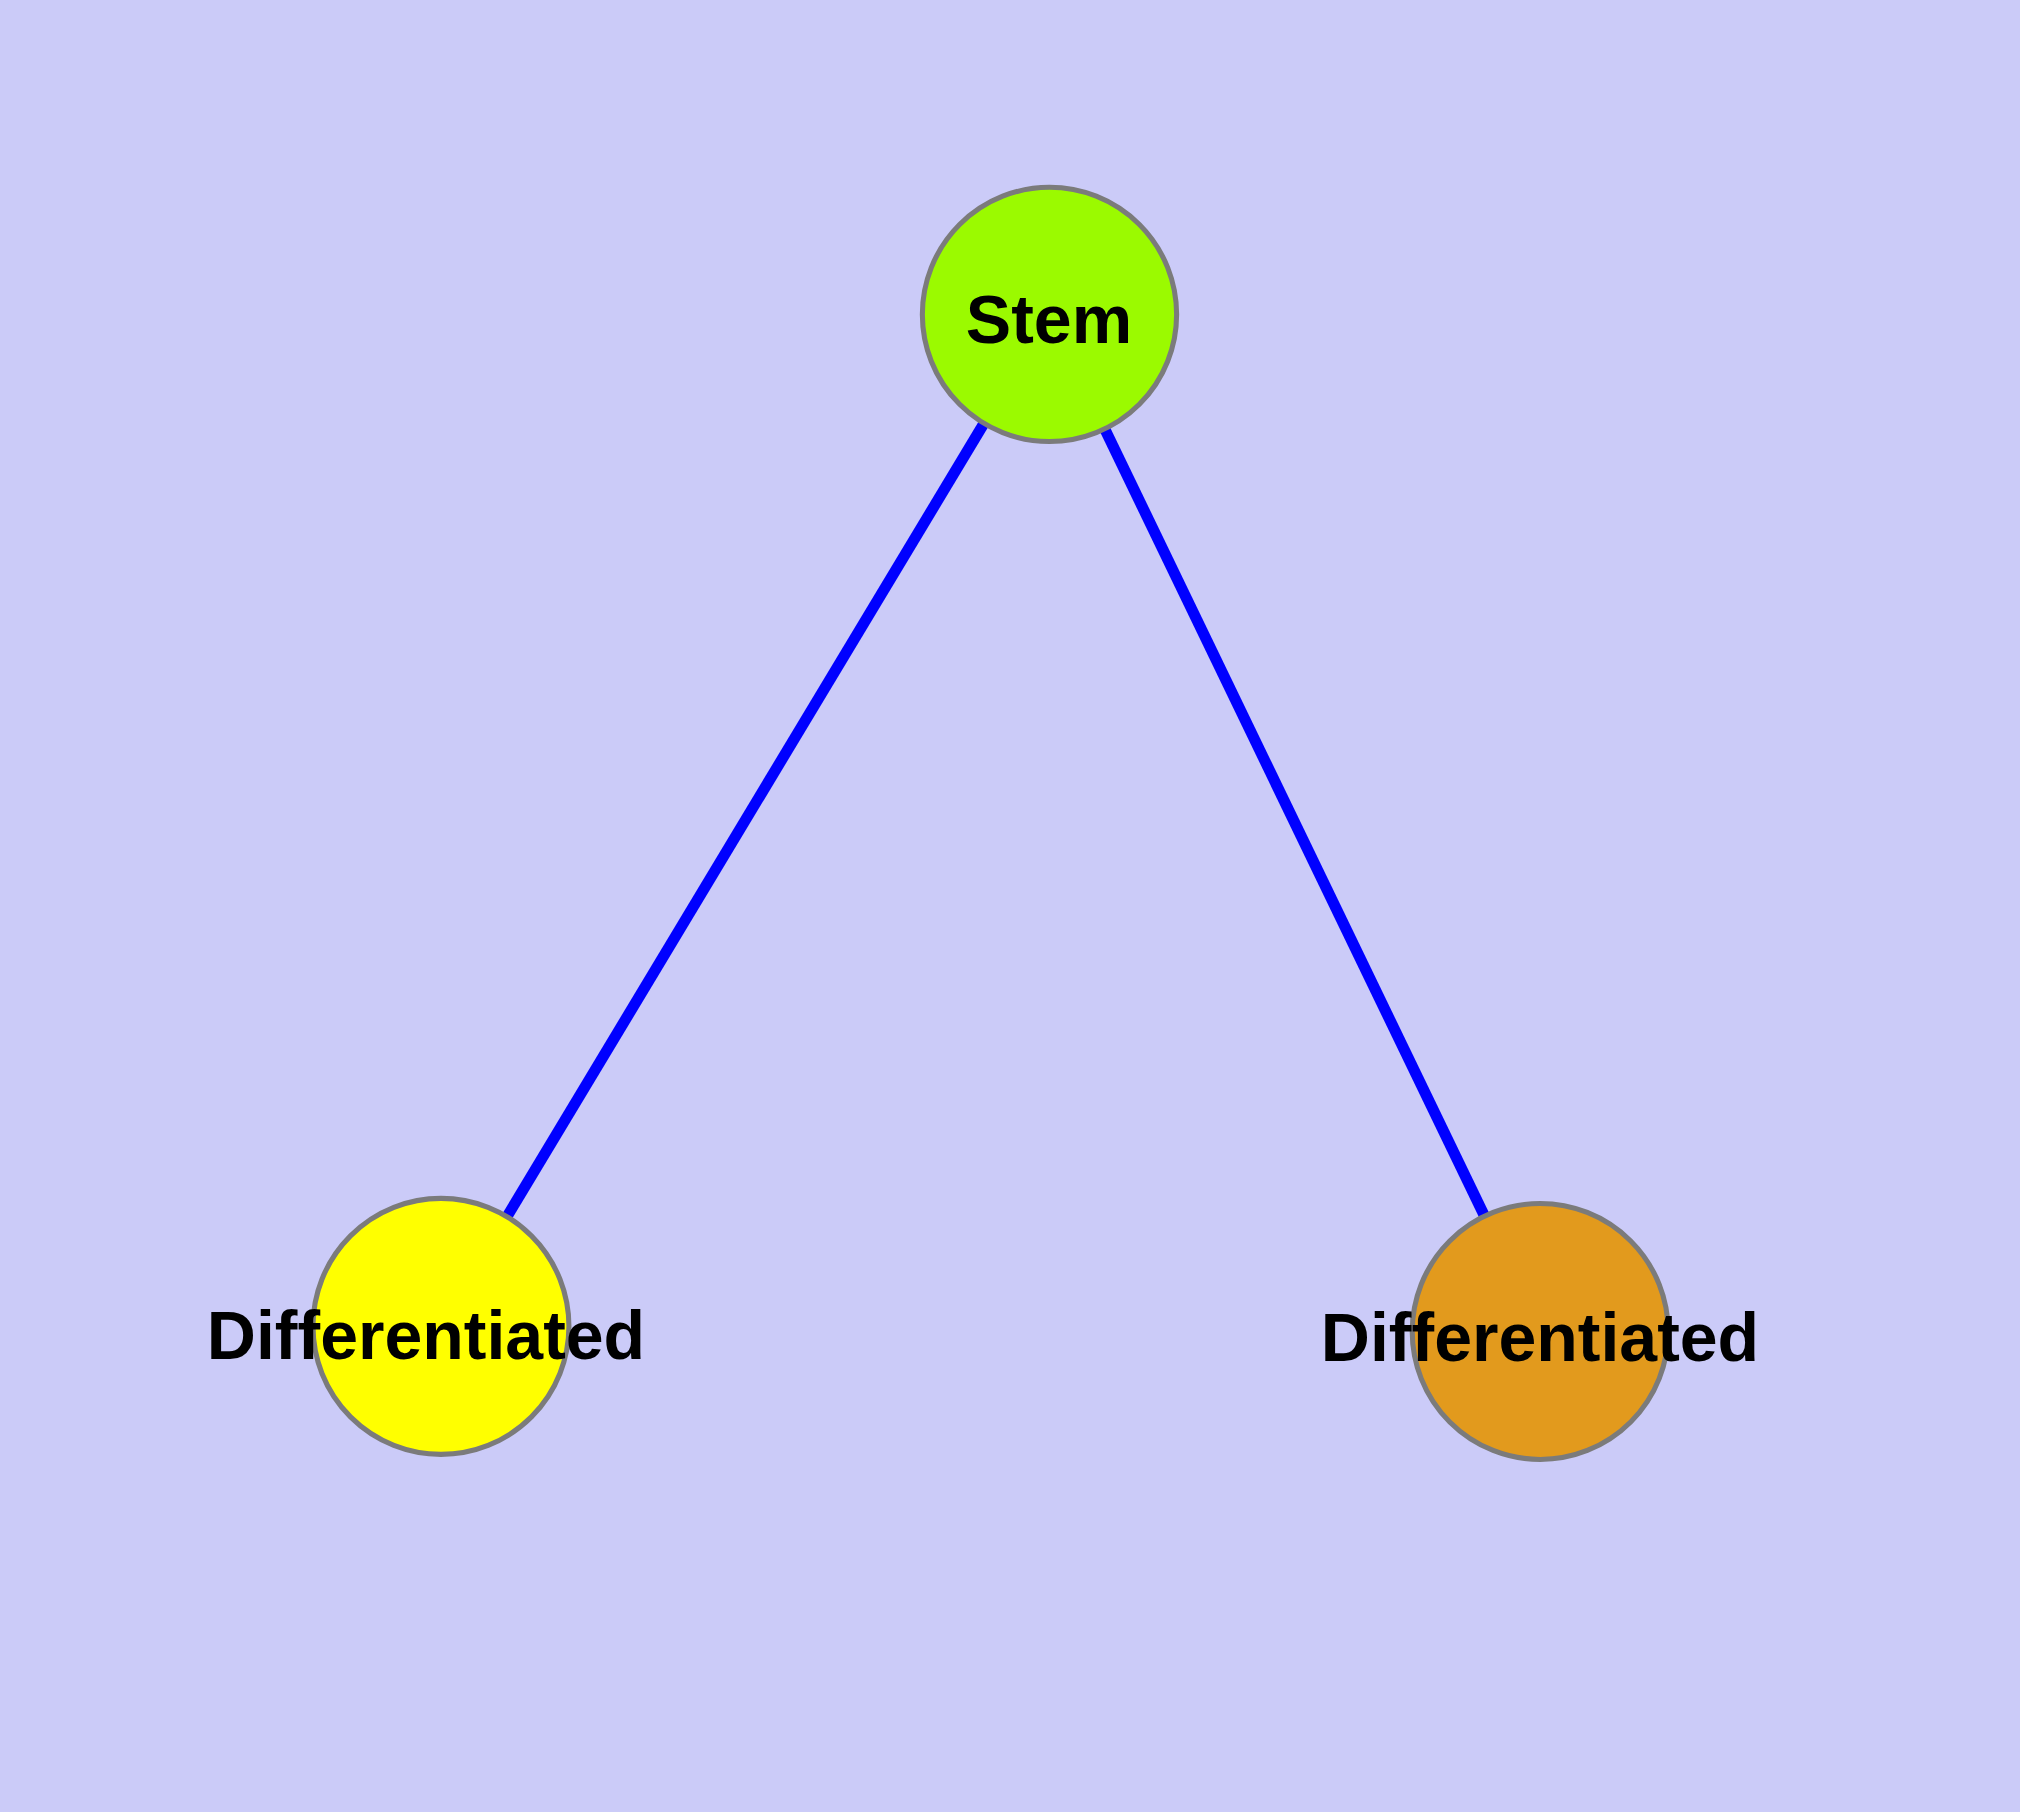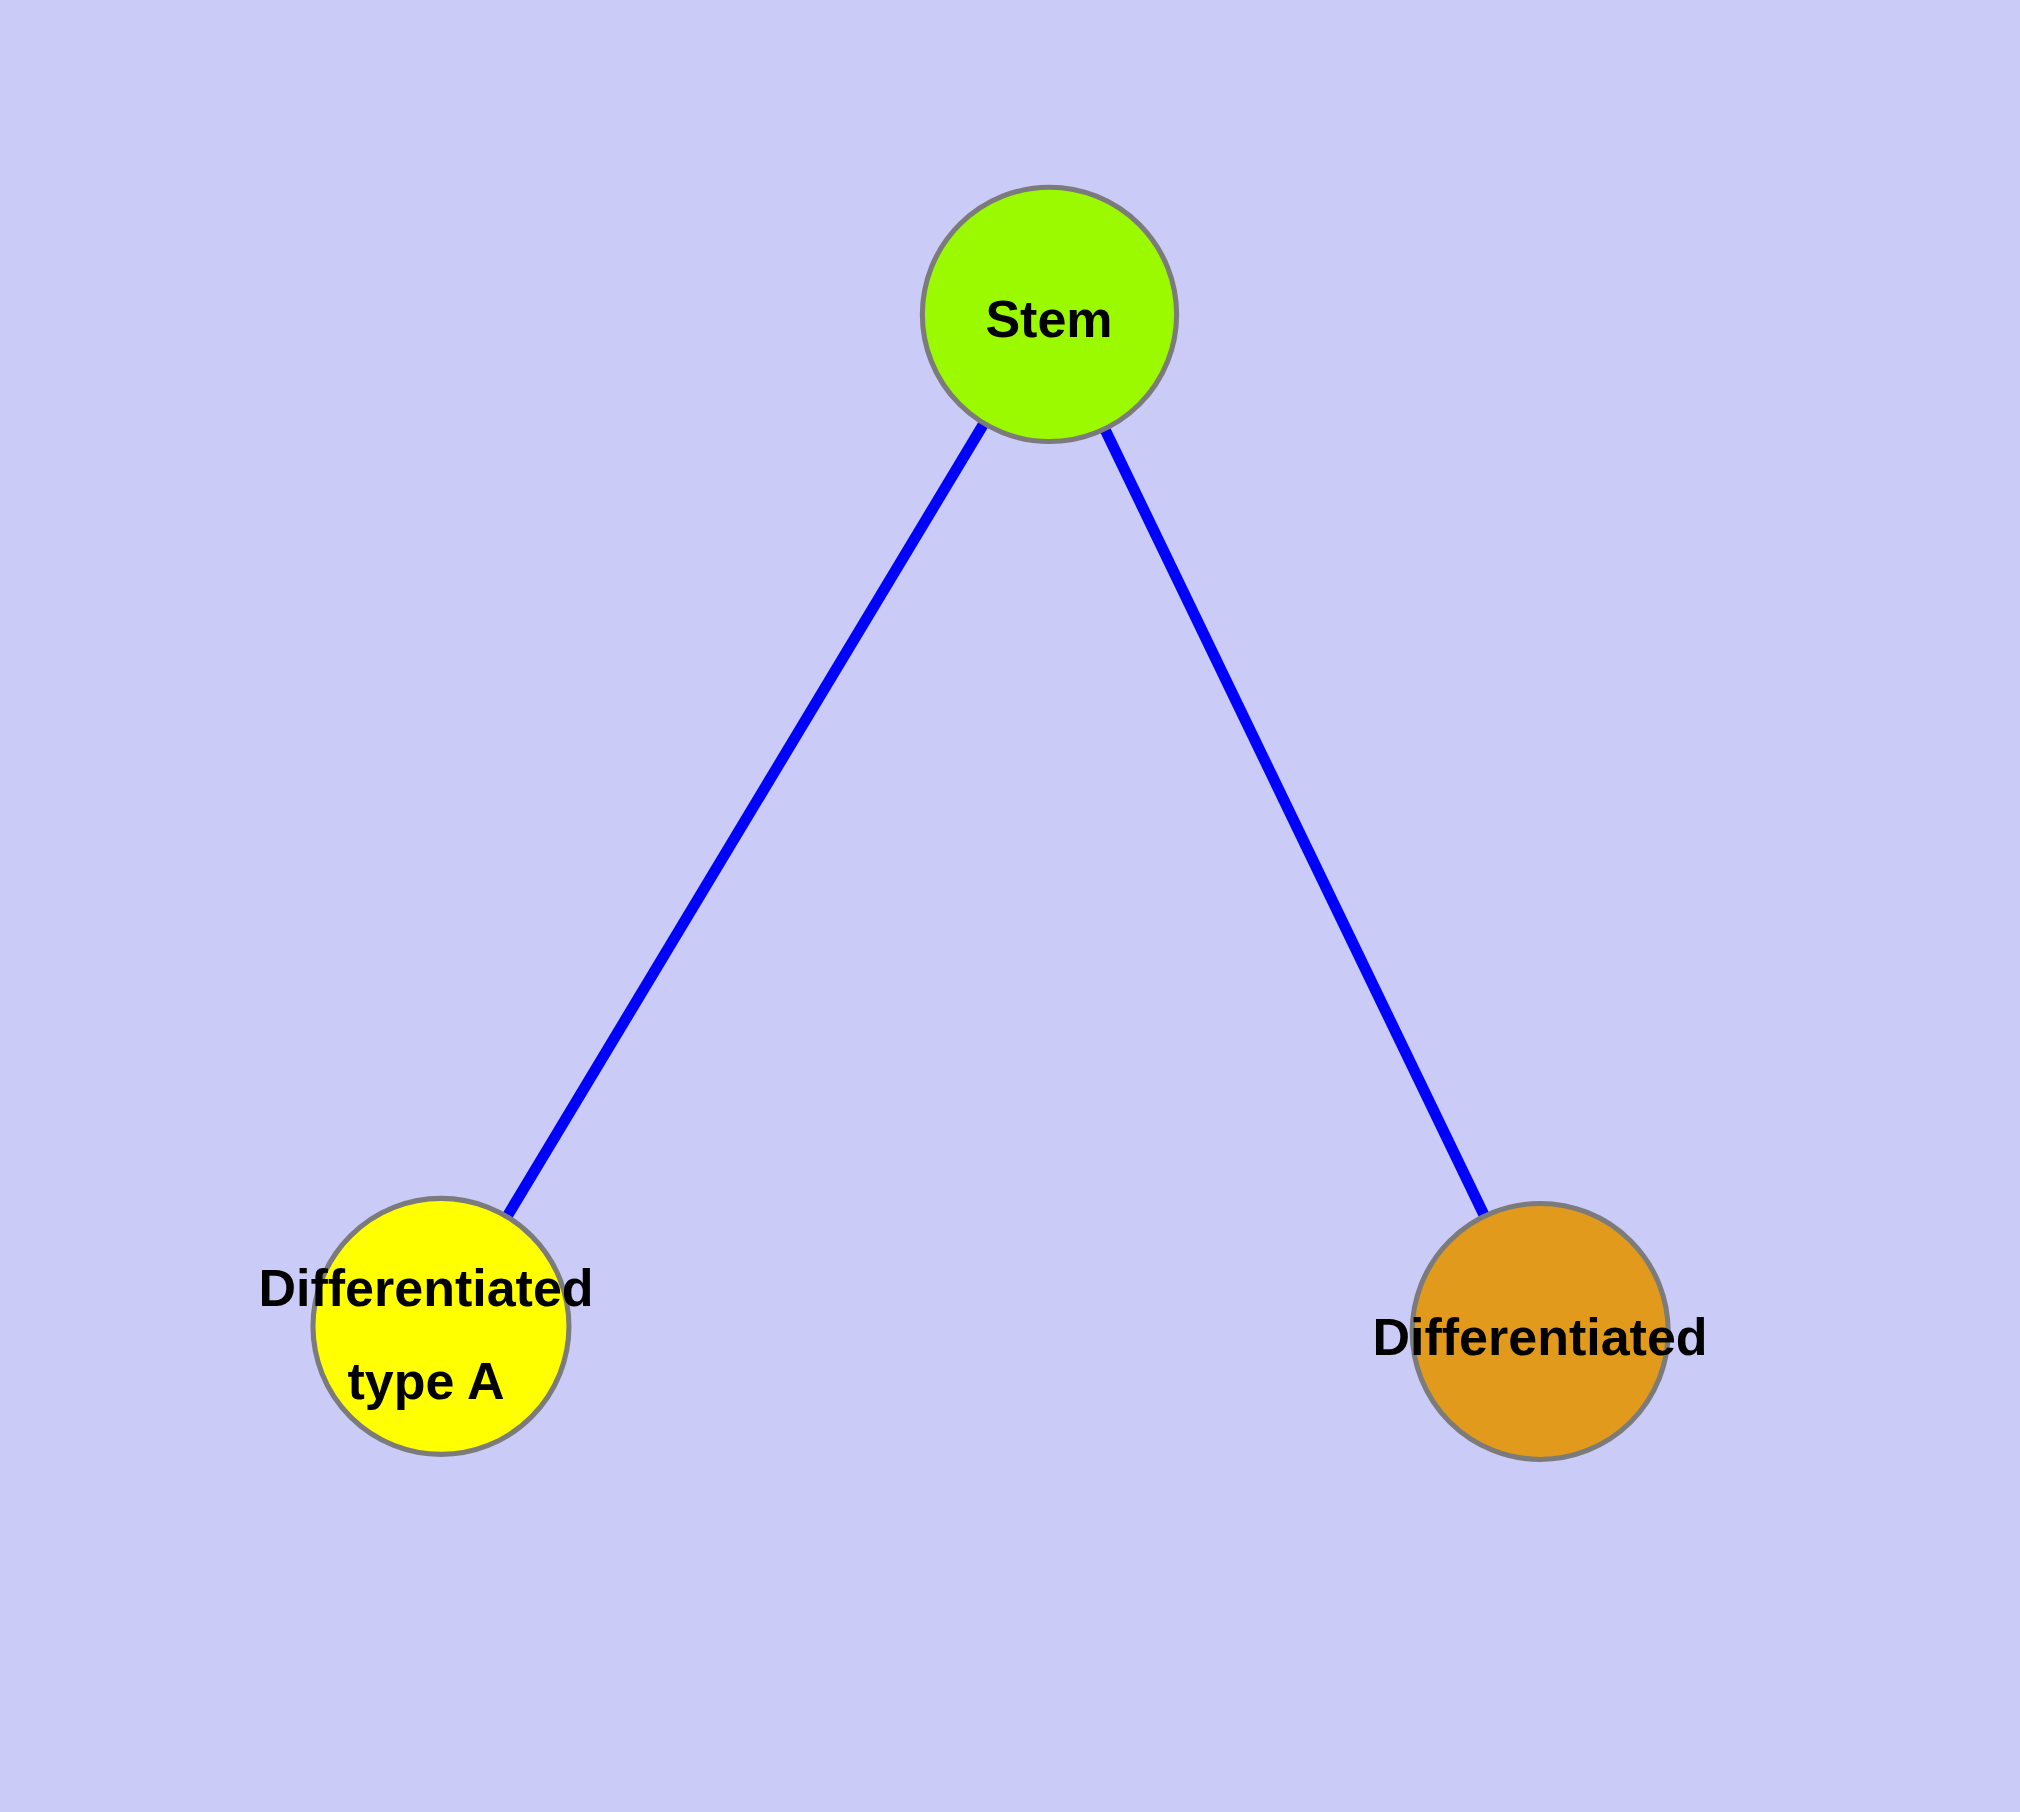--- a/index.html
+++ b/index.html
@@ -18,21 +18,21 @@
     position: absolute;
     inset: 0;
     width: 2021px;
     height: 1812px;
   }
   .node-label {
     position: absolute;
     transform: translate(-50%, -50%);
     color: #000000;
     font-weight: bold;
-    font-size: 52px;
+    font-size: 68px;
     line-height: 93px;
     text-align: center;
     white-space: nowrap;
   }
   .label-stem   { left: 1049px; top: 319px;  }
   .label-type-a { left: 426px;  top: 1335px; }
   .label-type-b { left: 1540px; top: 1337px; }
 </style>
 </head>
 <body style="background: rgb(203, 203, 248);">
@@ -44,19 +44,18 @@
 
   <circle cx="1238" cy="371" r="150" fill="#9BFA00" stroke="#7B7B7B" stroke-width="6"></circle>
   <circle cx="520" cy="1565" r="151" fill="#FFFF00" stroke="#7B7B7B" stroke-width="6"></circle>
   <circle cx="1817" cy="1571" r="151" fill="#E29A1D" stroke="#7B7B7B" stroke-width="6"></circle>
 </svg>
 
 <div class="node-label label-stem">Stem</div>
 
 <div class="node-label label-type-a">
   <div>Differentiated</div>
-  <div>type A</div>
 </div>
 
 <div class="node-label label-type-b">
   <div>Differentiated</div>
 </div>
 
 
 </body></html>

